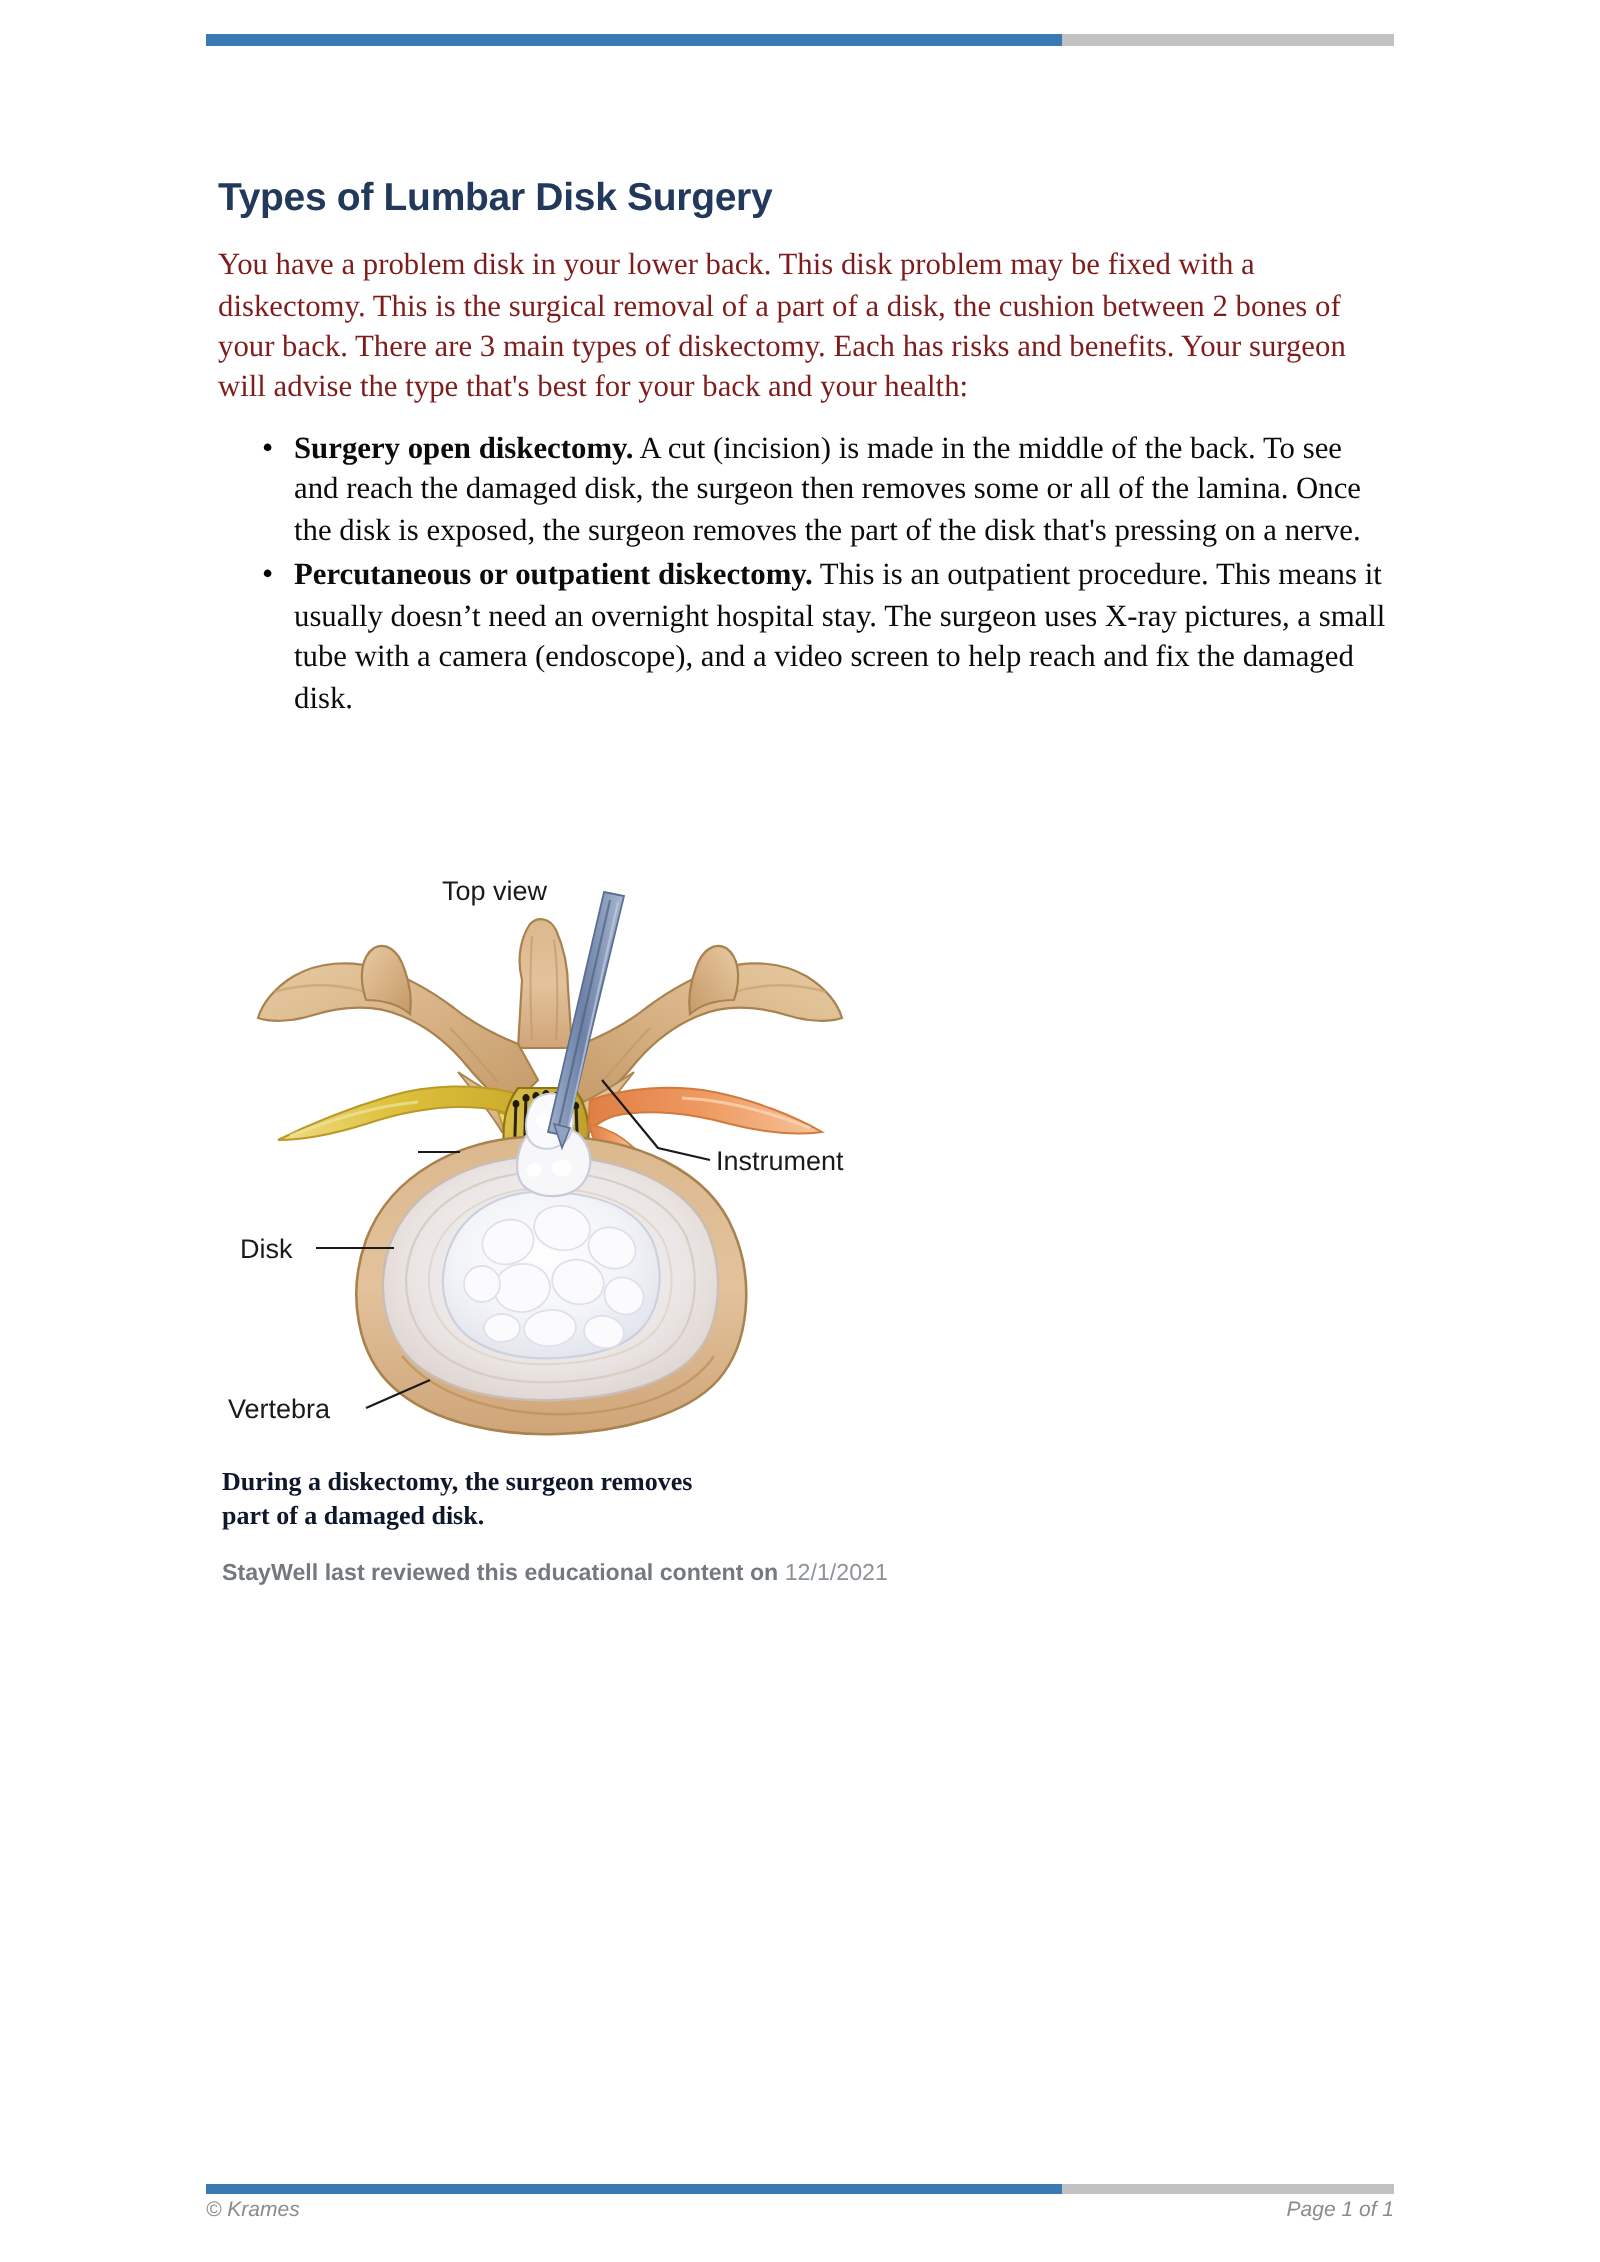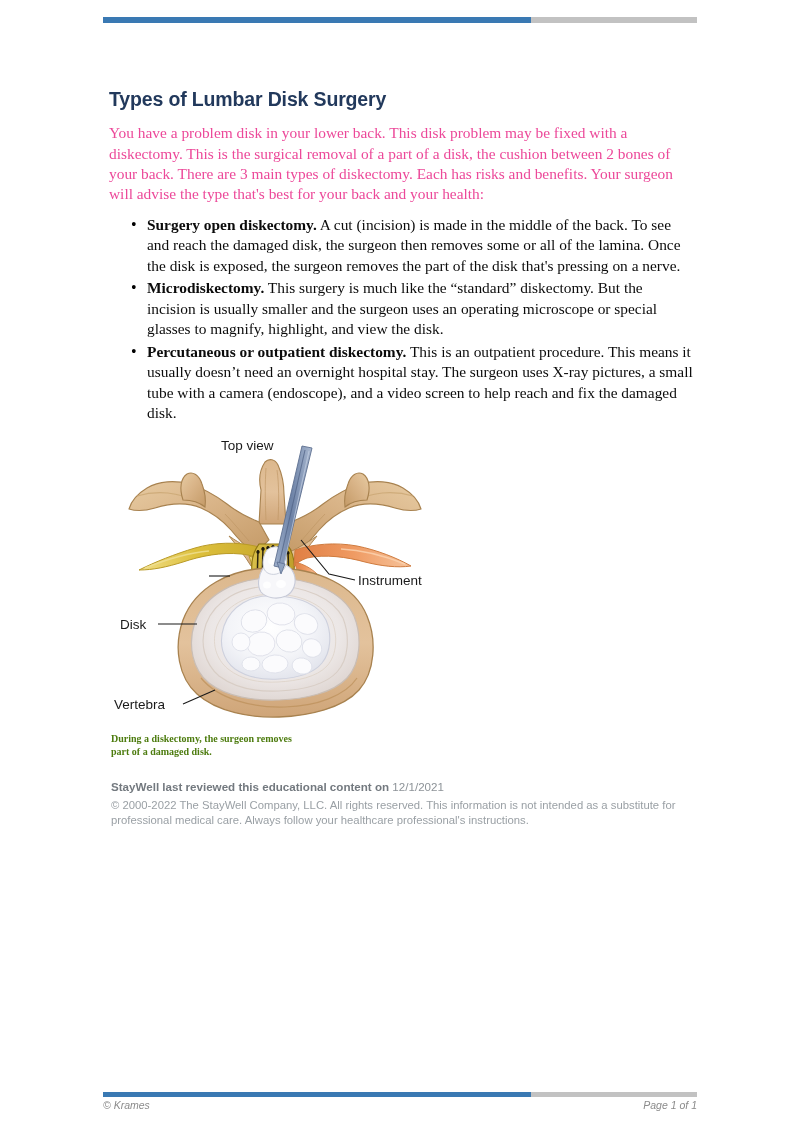--- a/index.html
+++ b/index.html
@@ -50,21 +50,21 @@
     color: #22395c;
     letter-spacing: -0.15px;
     margin: 0 0 12px 0;
     line-height: 1.2;
   }
 
   p.intro {
     font-size: 15.4px;
     line-height: 1.32;
     margin: 0 0 10px 0;
-    color: #ec4899;
+    color: #7f1d1d;
   }
 
   ul.types {
     margin: 0;
     padding: 0 0 0 38px;
     list-style: none;
   }
   ul.types > li {
     position: relative;
     font-size: 15.4px;
@@ -94,23 +94,23 @@
   .figure svg { display: block; }
 
   
   .caption {
     position: absolute;
     left: 111px;
     top: 733px;
     width: 520px;
     font-family: "Liberation Serif", serif;
     font-weight: bold;
-    font-size: 10px;
+    font-size: 13px;
     line-height: 1.28;
-    color: #4d7c0f;
+    color: #0f172a;
   }
 
   .reviewed {
     position: absolute;
     left: 111px;
     top: 780px;
     width: 570px;
     font-family: "Liberation Sans", sans-serif;
     font-size: 11.6px;
     color: #8d9398;
@@ -167,23 +167,20 @@
 
   <div class="content">
 
     <h1 class="doc-title">Types of Lumbar Disk Surgery</h1>
 
     <p class="intro">You have a problem disk in your lower back. This disk problem may be fixed with a diskectomy. This is the surgical removal of a part of a disk, the cushion between 2 bones of your back. There are 3 main types of diskectomy. Each has risks and benefits. Your surgeon will advise the type that's best for your back and your health:</p>
 
     <ul class="types">
       <li>
         <span class="term">Surgery open diskectomy.</span><span> A cut (incision) is made in the middle of the back. To see and reach the damaged disk, the surgeon then removes some or all of the lamina. Once the disk is exposed, the surgeon removes the part of the disk that's pressing on a nerve.</span>
-      </li>
-      <li>
-        <span class="term">Microdiskectomy.</span><span> This surgery is much like the “standard” diskectomy. But the incision is usually smaller and the surgeon uses an operating microscope or special glasses to magnify, highlight, and view the disk.</span>
       </li>
       <li>
         <span class="term">Percutaneous or outpatient diskectomy.</span><span> This is an outpatient procedure. This means it usually doesn’t need an overnight hospital stay. The surgeon uses X-ray pictures, a small tube with a camera (endoscope), and a video screen to help reach and fix the damaged disk.</span>
       </li>
     </ul>
   </div>
 
   <div class="figure">
     <svg width="330" height="296" viewBox="0 0 330 296" xmlns="http://www.w3.org/2000/svg">
       <defs>
@@ -365,21 +362,20 @@
   <div class="caption">
     <div>During a diskectomy, the surgeon removes</div>
     <div>part of a damaged disk.</div>
   </div>
 
   <div class="reviewed">
     <b>StayWell last reviewed this educational content on</b>
     <span>12/1/2021</span>
   </div>
 
-  <div class="legal">© 2000-2022 The StayWell Company, LLC. All rights reserved. This information is not intended as a substitute for professional medical care. Always follow your healthcare professional's instructions.</div>
 
   <div class="bottom-rule">
     <div class="rule-blue" style="width:72%"></div>
     <div class="rule-grey" style="width:28%"></div>
   </div>
 
   <div class="footer-row">
     <span>© Krames</span>
     <span>Page 1 of 1</span>
   </div>

